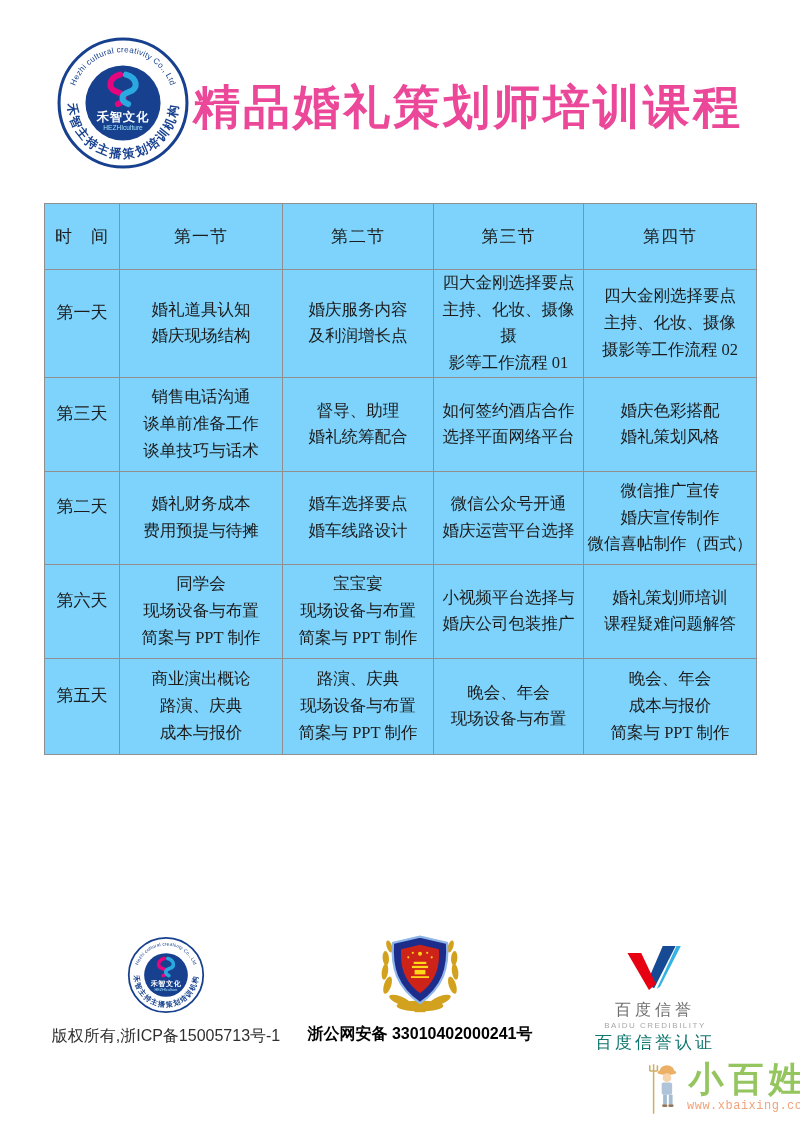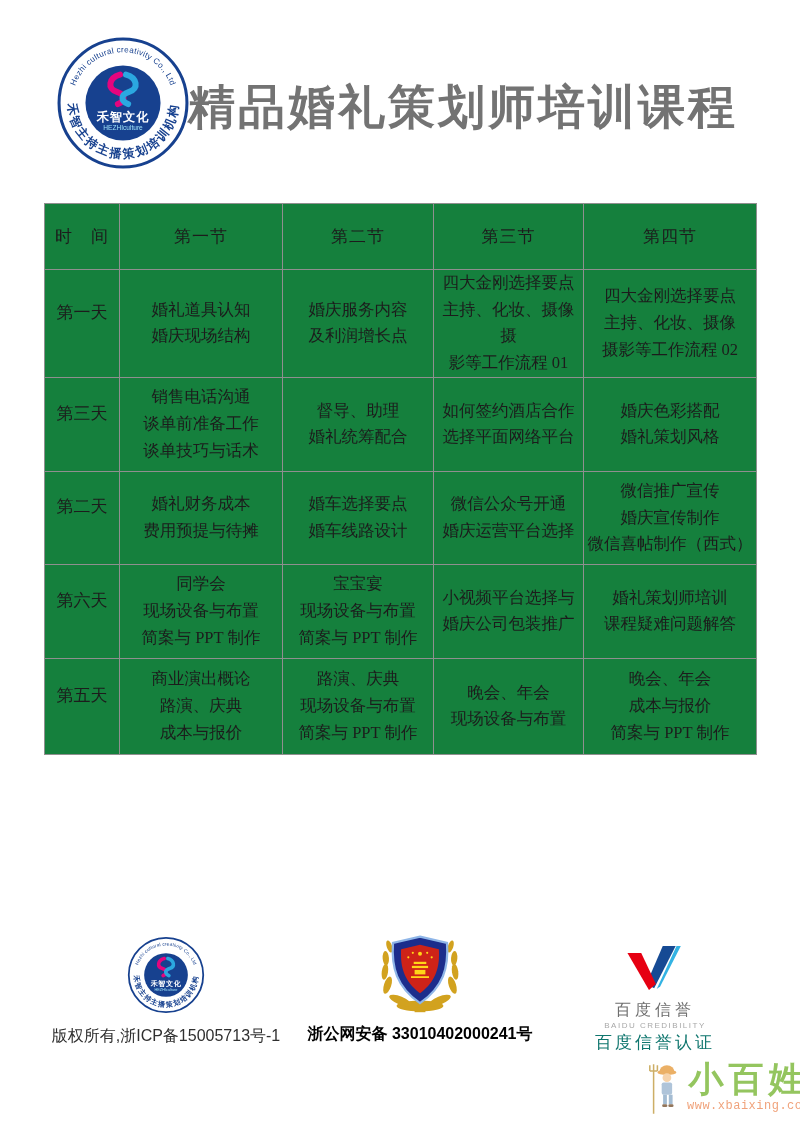--- a/index.html
+++ b/index.html
@@ -2,33 +2,33 @@
 <html style="--logo-blue: #17418f; --logo-pink: #e5057e; --logo-cyan: #2ba8e0; --badge-gold: #d2a21f; --badge-blue: #1c2d8c; --badge-red: #ce2318; --baidu-red: #e60012; --baidu-blue: #164a94; --baidu-cyan: #33b3e3; --green: #8cc152; --orange: #ef9b70; --table-border: #8f8f8f; --ink: #1a1a1a;"><head>
 <meta charset="utf-8">
 <style>
   html,body{margin:0;padding:0;background:#fff;}
   .page{position:relative;width:800px;height:1128px;background:#fff;overflow:hidden;
         font-family:"Liberation Serif",serif;color:var(--ink,#1a1a1a);}
 
   
   .hz-logo-wrap{position:absolute;left:56px;top:36px;}
   .page-title{position:absolute;left:183px;top:76px;width:560px;margin:0;
-              text-align:center;font-size:47px;font-weight:bold;letter-spacing:3px;
-              color:#737373;font-family:"Liberation Serif",serif;}
+              text-align:right;font-size:47px;font-weight:bold;letter-spacing:3px;
+              color:#ec4899;font-family:"Liberation Serif",serif;}
 
   .arc-en{font-size:8px;letter-spacing:.3px;font-family:"Liberation Sans",sans-serif;}
   .arc-en textPath{fill:var(--logo-blue);}
   .arc-cn{font-size:12px;font-weight:bold;letter-spacing:2px;}
   .arc-cn textPath{fill:var(--logo-blue);}
   .logo-cn{font-size:12px;font-weight:bold;fill:#fff;text-anchor:middle;letter-spacing:1px;}
   .logo-en{font-size:6.5px;fill:#9ee0f7;text-anchor:middle;font-family:"Liberation Sans",sans-serif;}
 
   
   .course-table{position:absolute;left:44px;top:203px;border-collapse:collapse;
-                table-layout:fixed;background:#15803d;}
+                table-layout:fixed;background:#7dd3fc;}
   .course-table col.c0{width:75px}.course-table col.c1{width:163px}
   .course-table col.c2{width:151px}.course-table col.c3{width:150px}
   .course-table col.c4{width:173px}
   .course-table th,.course-table td{border:1px solid var(--table-border);
       text-align:center;vertical-align:middle;font-weight:normal;
       font-size:16.5px;color:#1c1c1c;padding:0 2px;}
   .course-table thead tr{height:66px;}
   .course-table thead th{font-size:17px;letter-spacing:1px;}
   .course-table tbody tr:nth-child(1){height:102px}
   .course-table tbody tr:nth-child(2){height:94px}

